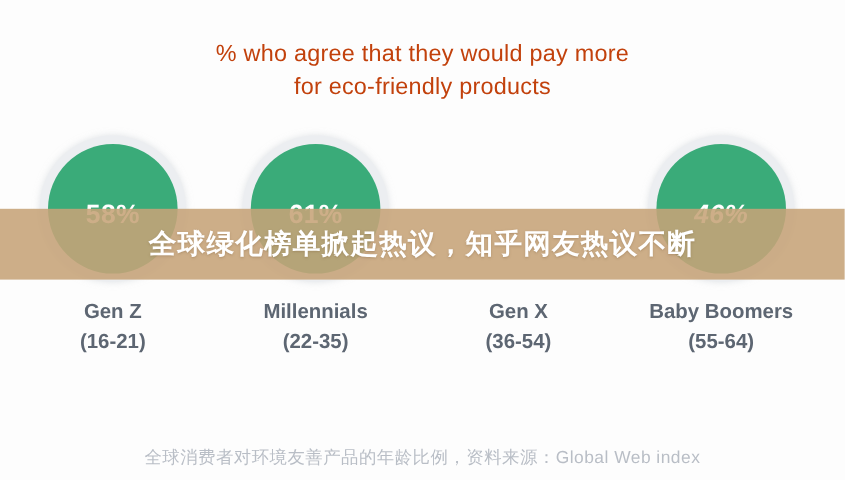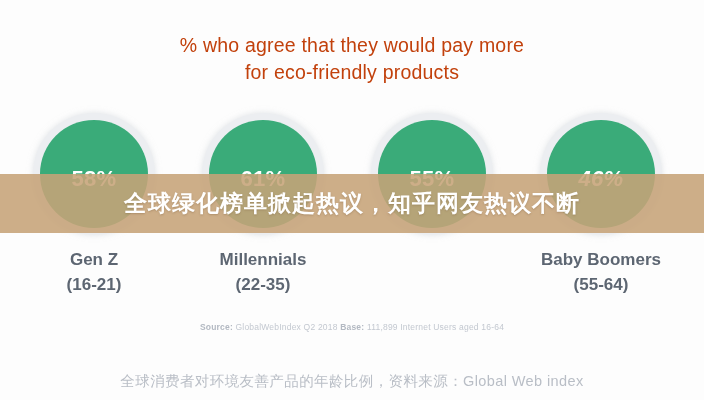--- a/index.html
+++ b/index.html
@@ -176,57 +176,49 @@
       </div>
     </div>
 
     <div class="stat-group g1">
       <div class="ring">
         <div class="disc"></div>
         <div class="pct">61%</div>
       </div>
     </div>
 
-    <div class="stat-group g2">
-      <div class="ring">
-        <div class="disc"></div>
-        <div class="pct">55%</div>
-      </div>
-    </div>
 
     <div class="stat-group g3">
       <div class="ring">
         <div class="disc"></div>
         <div class="pct">46%</div>
       </div>
     </div>
 
   </div>
 
   <div id="labels-row">
     <div class="gen-label l0">
       <span class="gen-name">Gen Z</span>
       <span class="gen-range">(16-21)</span>
     </div>
     <div class="gen-label l1">
       <span class="gen-name">Millennials</span>
       <span class="gen-range">(22-35)</span>
     </div>
+    <div class="gen-label l2">
+      <span class="gen-name">Gen X</span>
+      <span class="gen-range">(36-54)</span>
+    </div>
     <div class="gen-label l3">
       <span class="gen-name">Baby Boomers</span>
       <span class="gen-range">(55-64)</span>
     </div>
   </div>
 
-  <div id="source-line">
-    <span class="bold">Source:</span>
-    <span>GlobalWebIndex Q2 2018</span>
-    <span class="bold">Base:</span>
-    <span>111,899 Internet Users aged 16-64</span>
-  </div>
 
   <div id="overlay-banner">
     <span id="overlay-text">全球绿化榜单掀起热议，知乎网友热议不断</span>
   </div>
 
   <div id="caption-cn">全球消费者对环境友善产品的年龄比例，资料来源：Global Web index</div>
 
 </div>
 
 </body></html>

